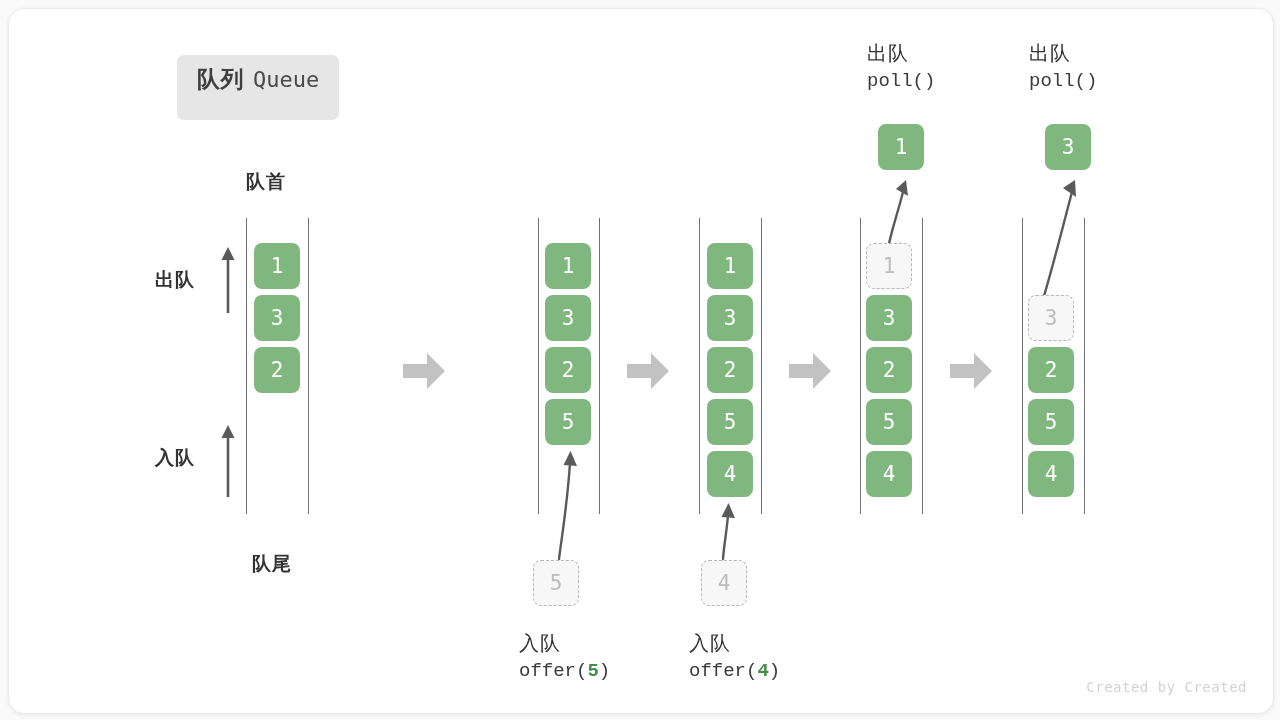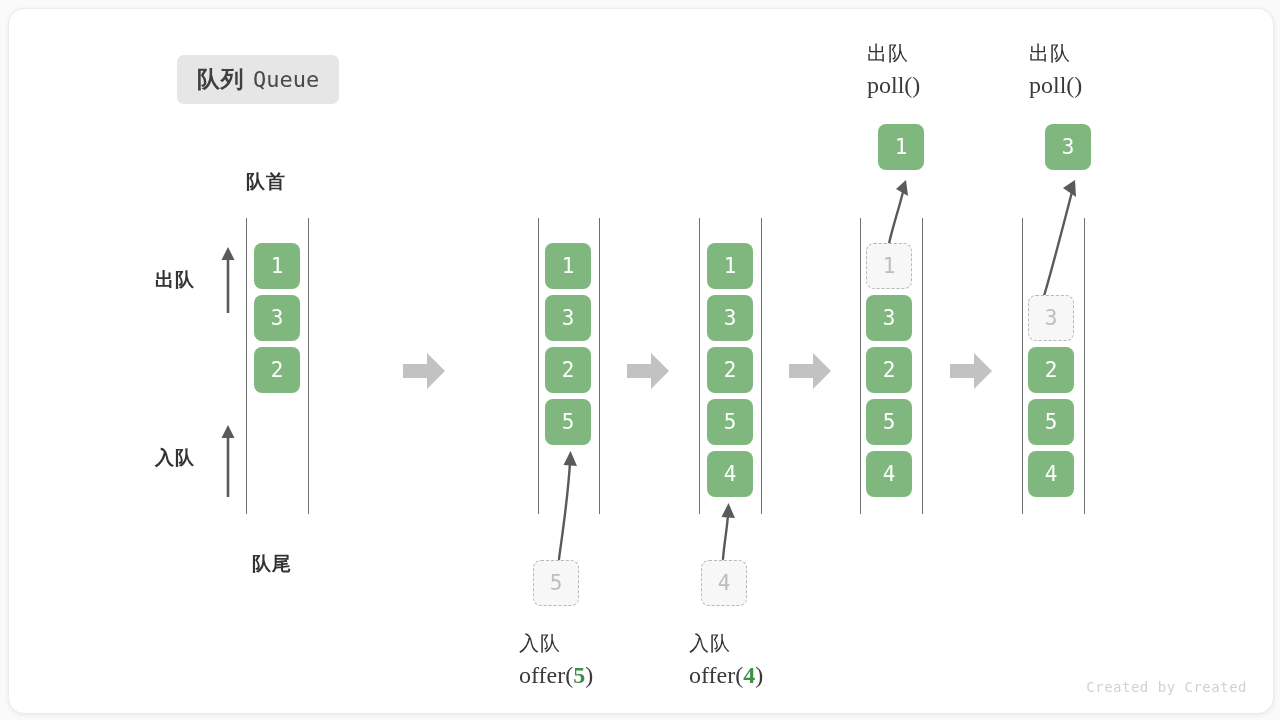--- a/index.html
+++ b/index.html
@@ -24,21 +24,21 @@
     box-shadow: 0 1px 4px rgba(0,0,0,0.08);
     overflow: hidden;
   }
 
   .abs { position: absolute; }
 
   
   #title-badge {
     left: 168px;
     top: 46px;
-    padding: 9px 20px 9px 20px;
+    padding: 9px 20px 25px 20px;
     background: #e6e6e6;
     border-radius: 7px;
     display: flex;
     align-items: baseline;
     gap: 9px;
     white-space: nowrap;
   }
   #title-cn {
     font-size: 23px;
     font-weight: bold;
@@ -111,22 +111,22 @@
   }
   .op-caption .cn {
     display: block;
     font-size: 20px;
     color: #333333;
     font-weight: normal;
     letter-spacing: 1px;
   }
   .op-caption .code {
     display: block;
-    font-family: Liberation Serif, serif;
-    font-size: 24px;
+    font-family: Liberation Mono, monospace;
+    font-size: 19px;
     color: #3a3a3a;
   }
   .op-caption .code .arg {
     color: #3f8f46;
     font-weight: bold;
   }
 
   
   #watermark {
     right: 26px;

